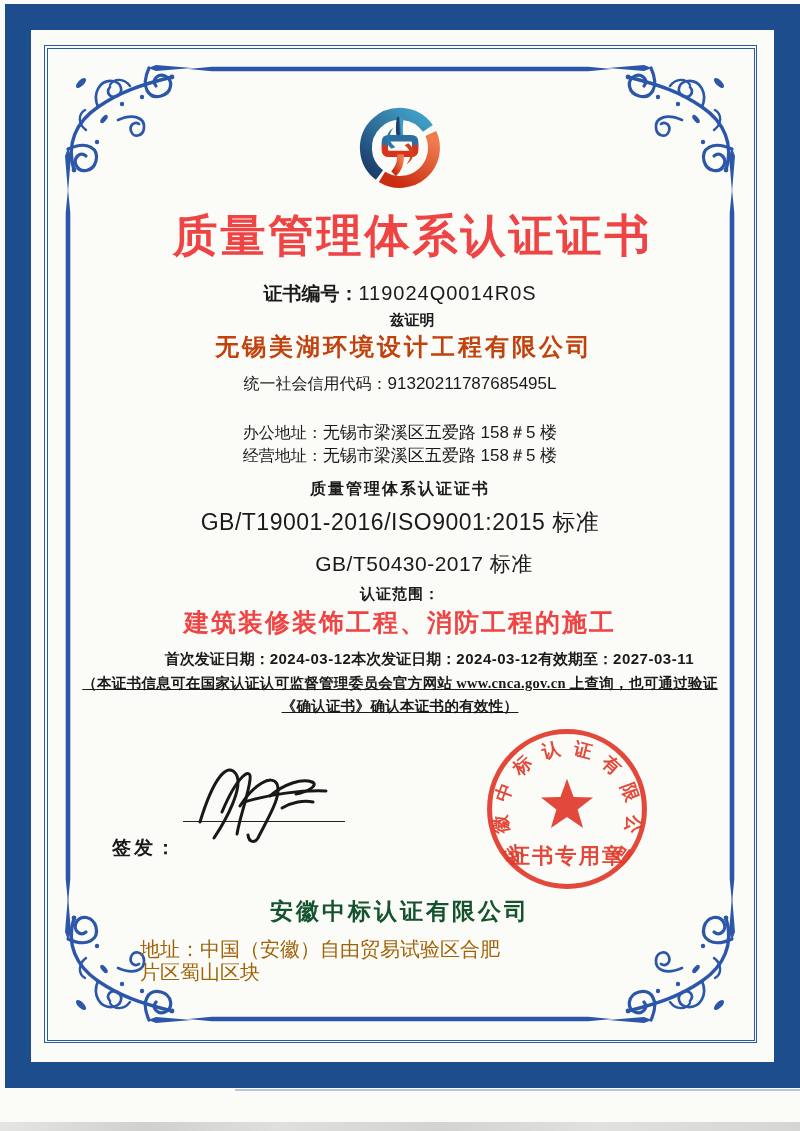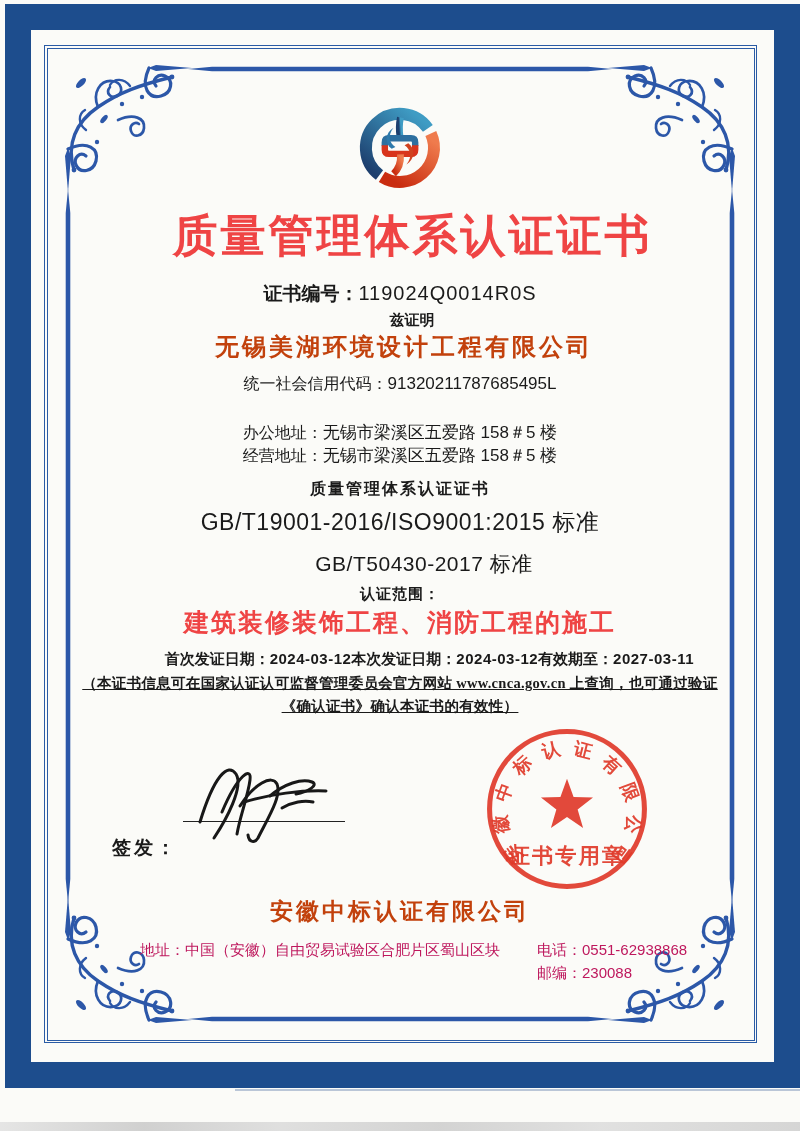--- a/index.html
+++ b/index.html
@@ -38,22 +38,22 @@
         letter-spacing:.3px;text-decoration:underline;}
   .sign-label{position:absolute;left:112px;top:794px;font-size:19px;font-weight:700;
               letter-spacing:3px;margin-top:41px;}
   .sign-line{position:absolute;left:183px;top:821px;width:162px;border-top:1.6px solid #222;}
   .signature-svg{position:absolute;left:186px;top:750px;}
   .seal-svg{position:absolute;left:484px;top:726px;}
   .seal-ring-char{fill:#e03a2a;font-size:18px;font-weight:700;text-anchor:middle;
                   font-family:"Liberation Sans",sans-serif;}
   .seal-bottom{fill:#e03a2a;font-size:21px;font-weight:700;text-anchor:middle;letter-spacing:2px;
                font-family:"Liberation Sans",sans-serif;}
-  .issuer-name{top:896px;font-size:23px;font-weight:600;letter-spacing:3px;color:#c2410c;}
-  .info{position:absolute;font-size:15px;color:#be185d;line-height:23px;}
+  .issuer-name{top:896px;font-size:23px;font-weight:600;letter-spacing:3px;color:#14532d;}
+  .info{position:absolute;font-size:20px;color:#a16207;line-height:23px;}
   .info-addr{left:140px;top:938px;width:360px;text-align:left;}
   .addr2{padding-left:32px;}
   .info-right{left:537px;top:938px;text-align:left;}
   
   .edge-line{position:absolute;top:1089px;left:235px;right:0;height:2px;background:#96a9c4;opacity:.65;}
   .scan-strip{position:absolute;left:0;right:0;top:1122px;height:9px;opacity:.75;
       background:linear-gradient(90deg,#dedede 0%,#c2c2c2 18%,#d6d6d6 35%,#c6c6c6 55%,#d8d8d8 75%,#c9c9c9 100%);}
   .logo-svg{position:absolute;left:354px;top:97px;}
 </style>
 </head>
@@ -189,20 +189,16 @@
         <text x="130.5" y="123.3" transform="rotate(126 130.5 123.3)" class="seal-ring-char">司</text>
       </g>
     <text class="seal-bottom" x="82" y="135" opacity="0.92">证书专用章</text>
   </svg>
 
   <div class="abs issuer-name">安徽中标认证有限公司</div>
 
   <div class="info info-addr">
     <div><span>地址：</span><span>中国（安徽）自由贸易试验区合肥片区蜀山区块</span></div>
   </div>
-  <div class="info info-right">
-    <div><span>电话：</span><span>0551-62938868</span></div>
-    <div><span>邮编：</span><span>230088</span></div>
-  </div>
 
   <div class="edge-line"></div>
   <div class="scan-strip"></div>
 </div>
 
 </body></html>

